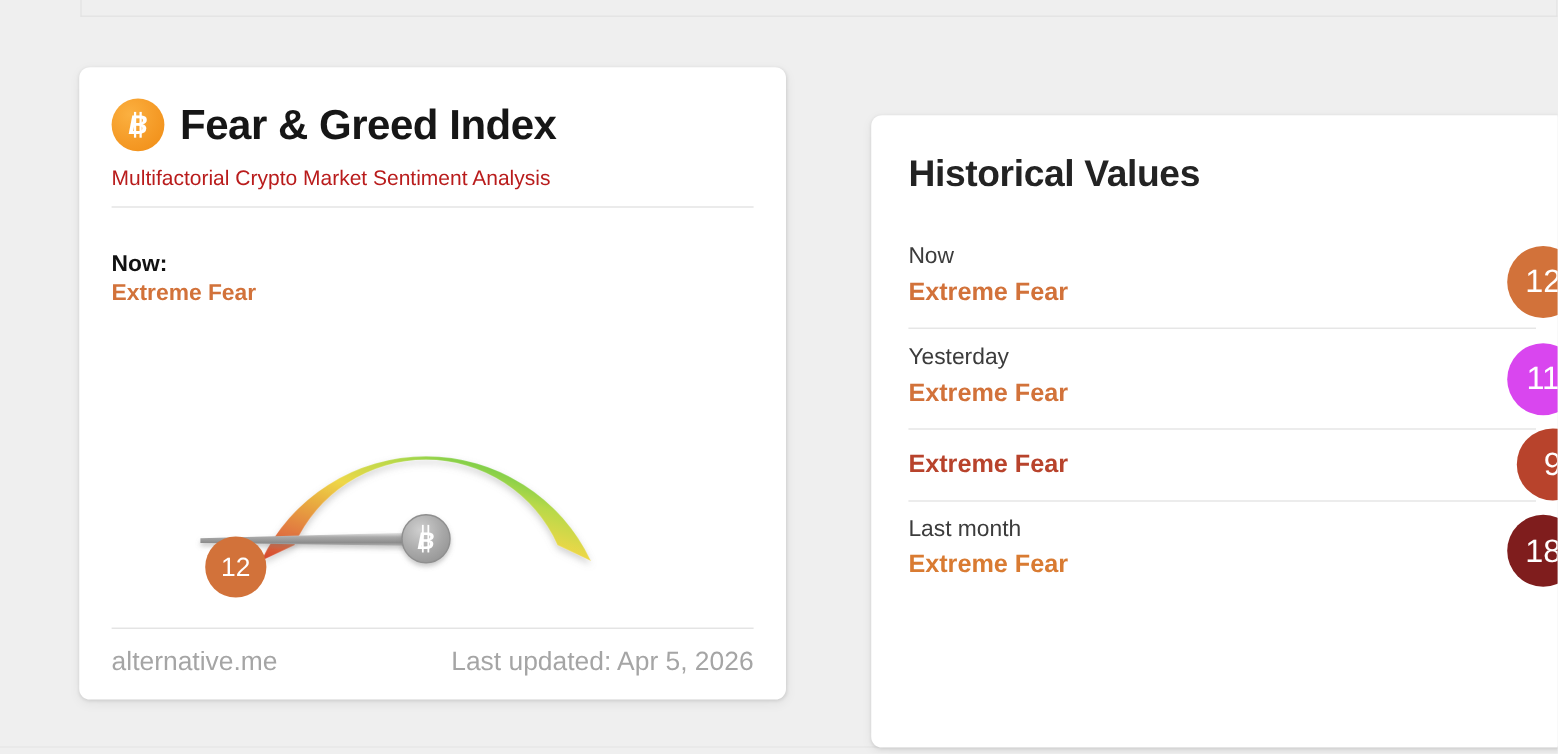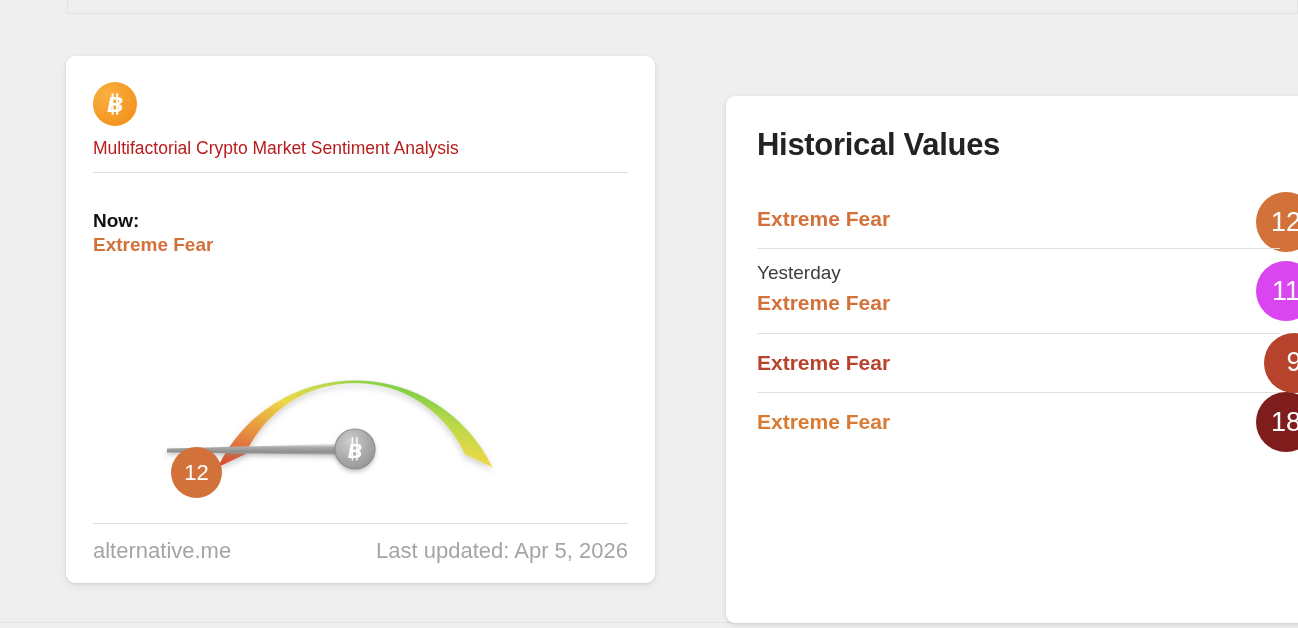--- a/index.html
+++ b/index.html
@@ -218,20 +218,21 @@
   <div class="card-inner-left">
 
     <div class="title-row">
       <span class="btc-logo">
         <svg width="30" height="30" viewBox="0 0 24 24" aria-hidden="true">
           <text x="12" y="18.2" text-anchor="middle" font-family="Liberation Sans, sans-serif" font-size="18" font-weight="700" font-style="italic" fill="#ffffff">B</text>
           <rect x="9.3" y="3.4" width="1.5" height="17.2" fill="#ffffff" transform="rotate(0 10 12)"></rect>
           <rect x="13.0" y="3.4" width="1.5" height="17.2" fill="#ffffff"></rect>
         </svg>
       </span>
+      <div class="card-title">Fear &amp; Greed Index</div>
     </div>
 
     <div class="card-subtitle">Multifactorial Crypto Market Sentiment Analysis</div>
     <div class="hr"></div>
 
     <div class="now-block">
       <div class="now-label">Now:</div>
       <div class="now-value" id="now-value" style="color: rgb(210, 114, 58);">Extreme Fear</div>
     </div>
   </div>
@@ -313,33 +314,35 @@
       <span>Last updated: Apr 5, 2026</span>
     </div>
   </div>
 </div>
 
 <div class="card" id="history-card">
   <div class="card-inner-right">
     <div class="history-title">Historical Values</div>
 
     <div class="hist-row">
+      <div class="hist-period">Now</div>
       <div class="hist-class" style="color: rgb(210, 114, 58);">Extreme Fear</div>
       <div class="hist-badge" style="background: rgb(210, 114, 58);">12</div>
     </div>
 
     <div class="hist-row">
       <div class="hist-period">Yesterday</div>
       <div class="hist-class" style="color: rgb(210, 114, 58);">Extreme Fear</div>
       <div class="hist-badge" style="background: #d946ef;">11</div>
     </div>
 
     <div class="hist-row">
       <div class="hist-class" style="color: rgb(184, 67, 44);">Extreme Fear</div>
       <div class="hist-badge" style="background: rgb(184, 67, 44);">9</div>
     </div>
 
     <div class="hist-row">
+      <div class="hist-period">Last month</div>
       <div class="hist-class" style="color: rgb(217, 123, 50);">Extreme Fear</div>
       <div class="hist-badge" style="background: #7f1d1d;">18</div>
     </div>
   </div>
 </div>
 
 </body></html>

